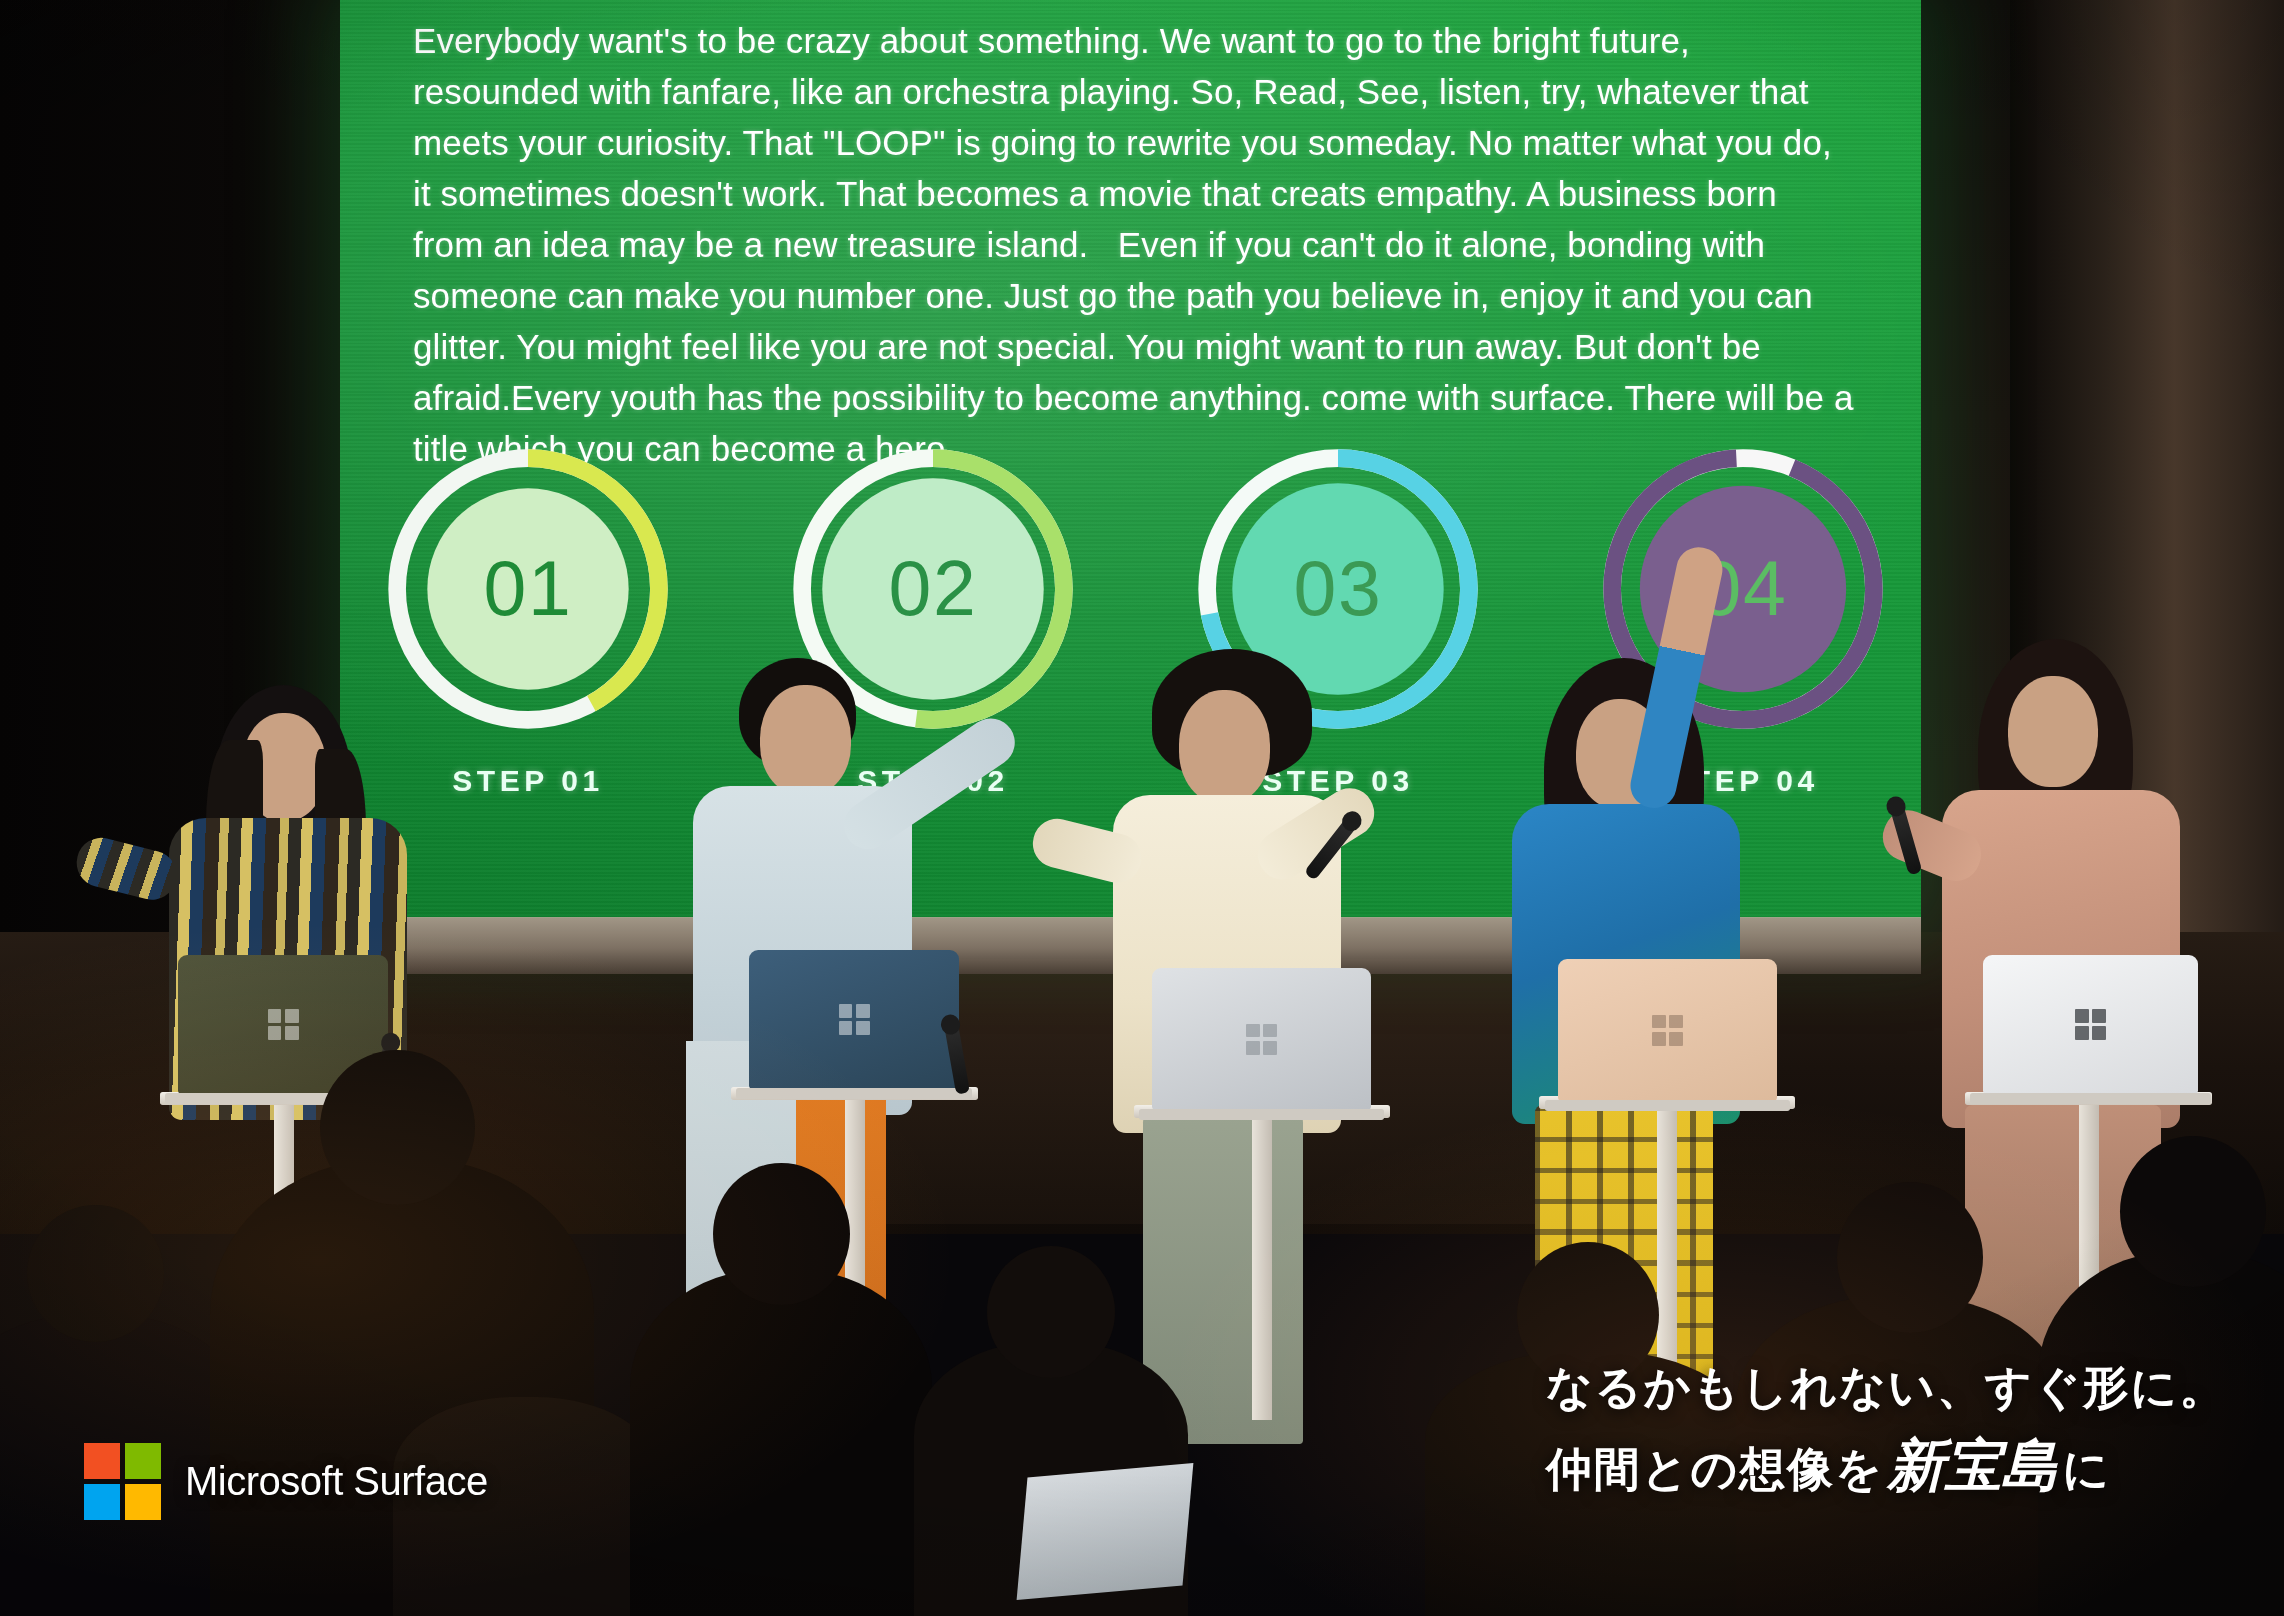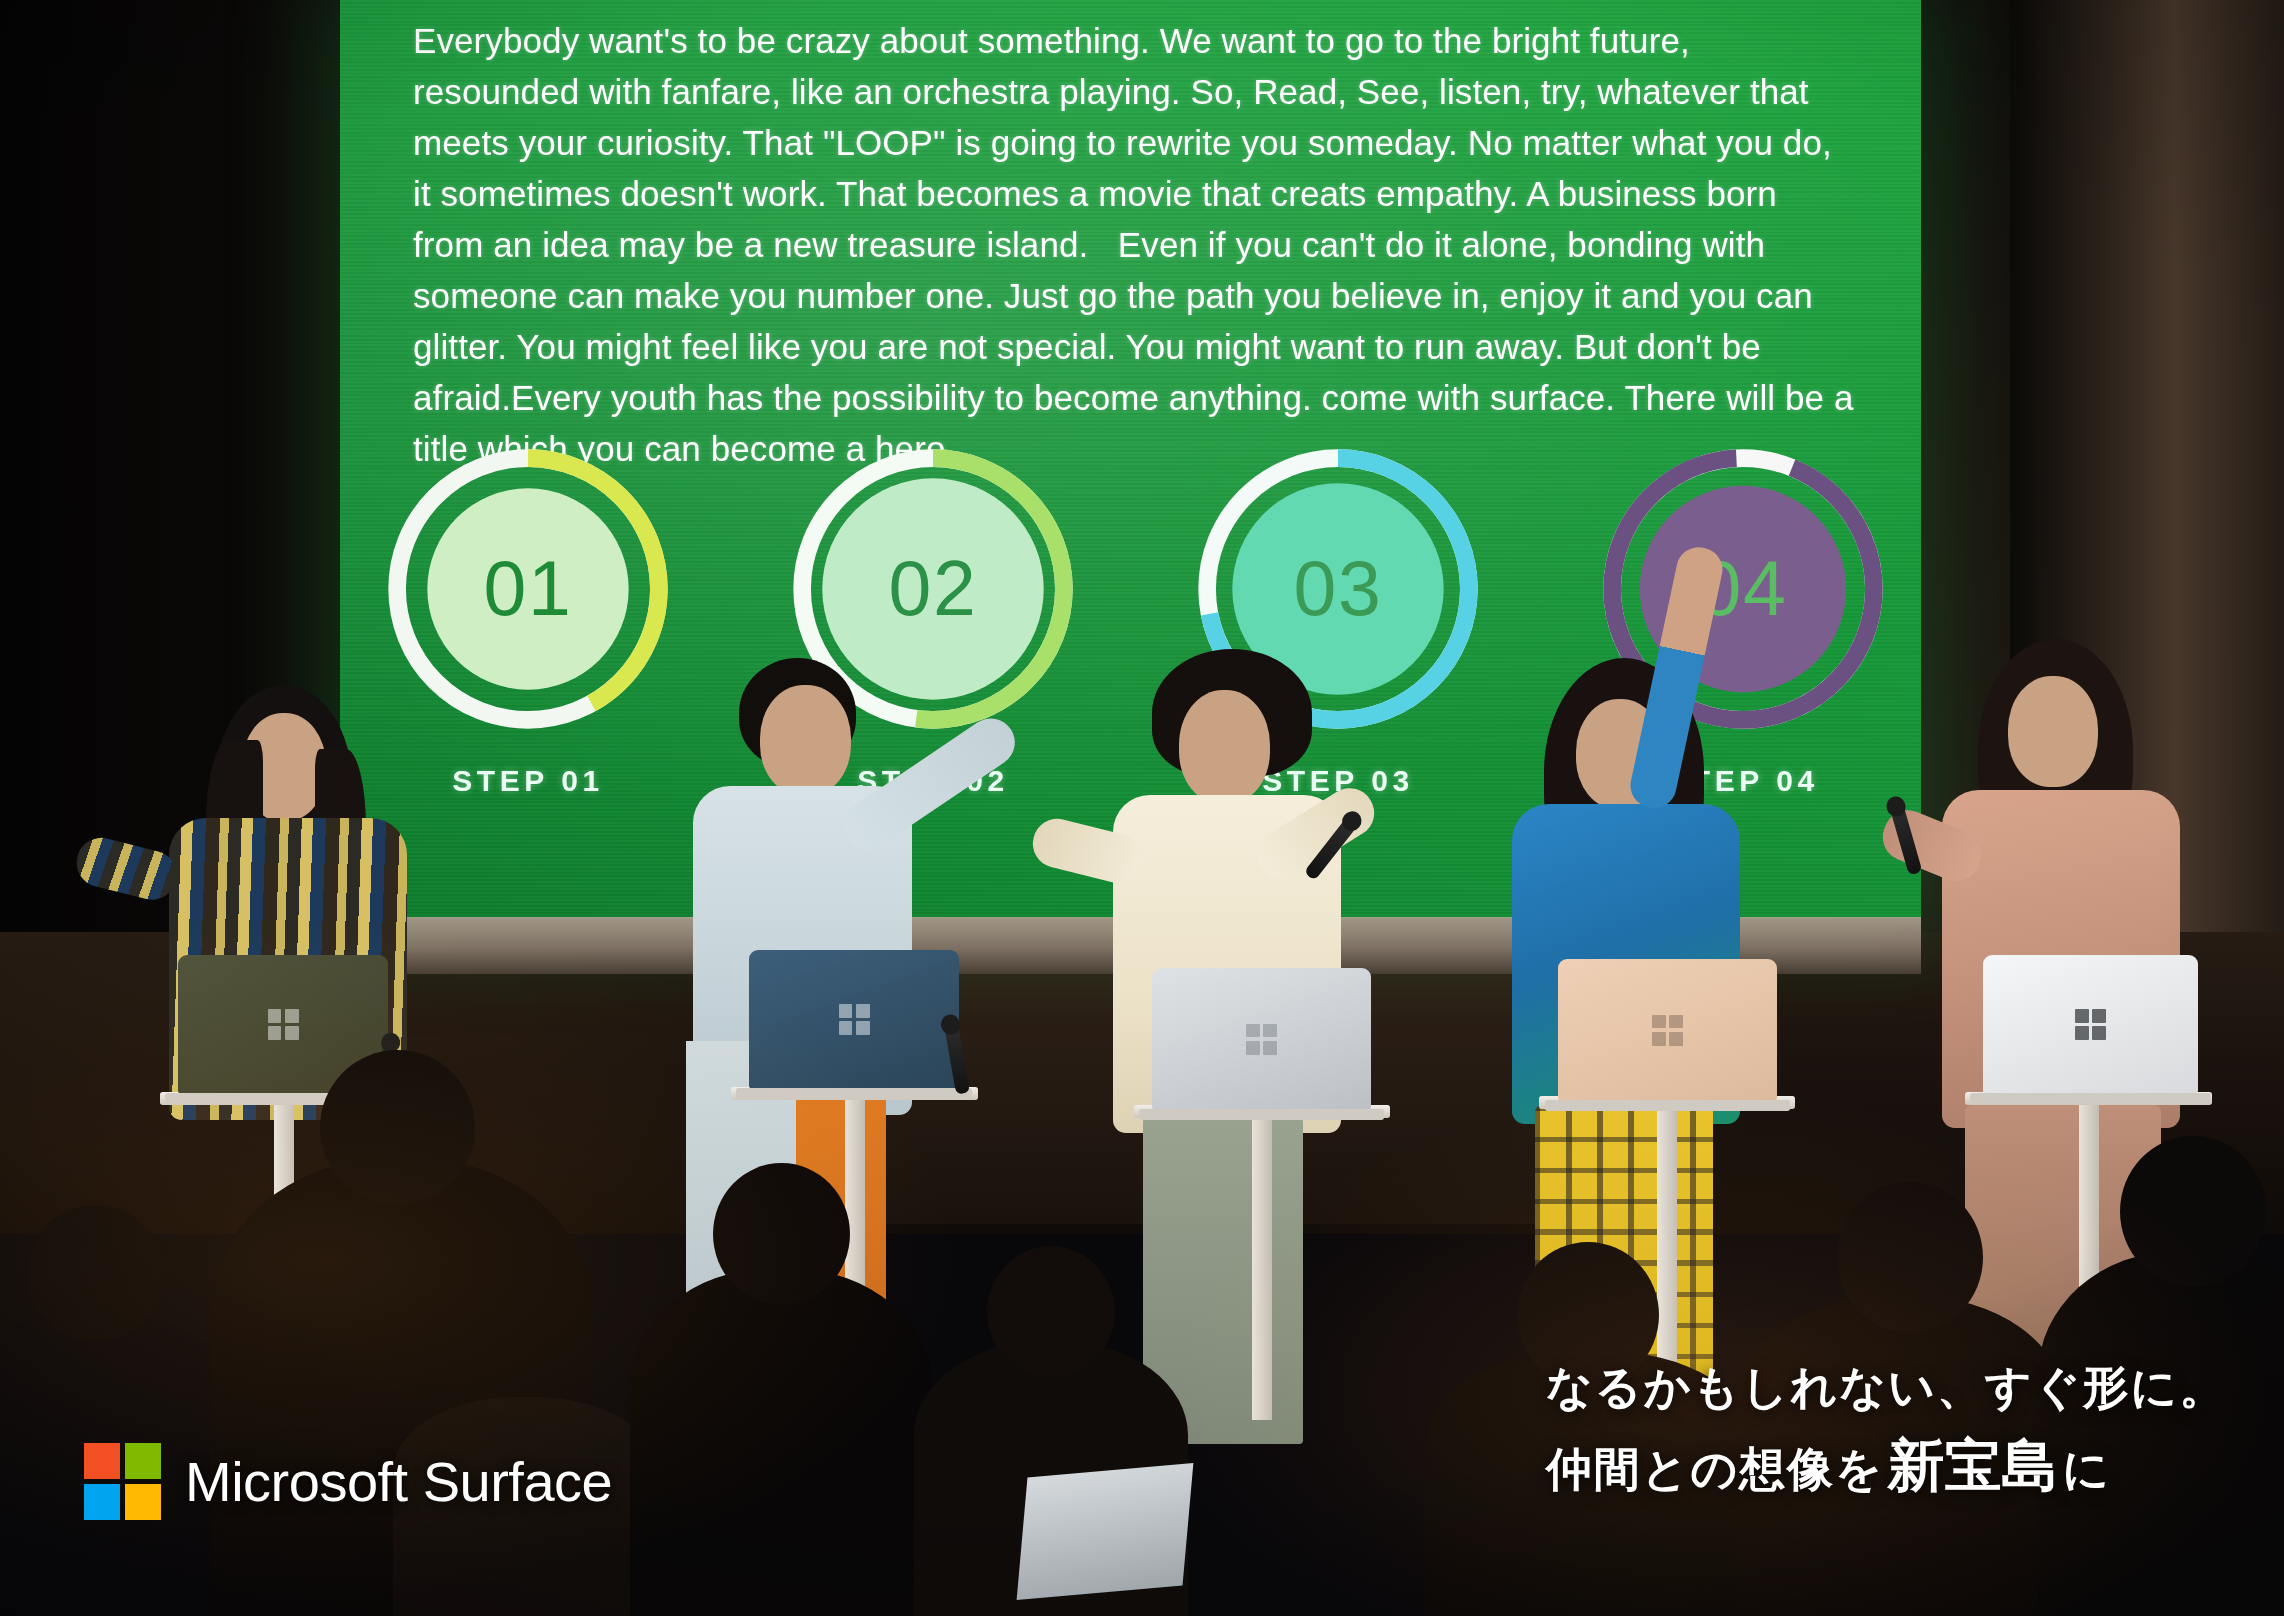--- a/index.html
+++ b/index.html
@@ -168,36 +168,36 @@
 
   
   .brand {
     position:absolute; left:84px; bottom:96px; z-index:20;
     display:flex; align-items:center; gap:24px;
   }
   .ms-logo { width:77px; height:77px; display:grid;
     grid-template-columns:1fr 1fr; grid-template-rows:1fr 1fr; gap:5.5px; }
   .ms-logo i { display:block; }
   .brand-text {
-    color:#fff; font-size:56px; font-weight:400; letter-spacing:-0.5px;
+    color:#fff; font-size:40px; font-weight:400; letter-spacing:-0.5px;
     font-family:"Liberation Sans", sans-serif;
     text-shadow:0 1.8px 12.8px rgba(0,0,0,.85);
   }
 
   
   .tagline {
     position:absolute; right:57px; bottom:108px; z-index:20;
     color:#fff; text-align:left;
     text-shadow:0 1.8px 14.6px rgba(0,0,0,.9);
   }
   .tl-line { font-size:46px; line-height:77px; letter-spacing:1.8px;
     font-family:"DejaVu Sans", sans-serif; font-weight:700; }
   .tl-em {
     font-family:"DejaVu Serif", serif;
-    font-weight:700;
+    font-style:italic; font-weight:700;
     font-size:57px; letter-spacing:0;
     padding:0 3.7px;
   }
 </style>
 </head>
 <body>
 
 <div id="poster">
 
   <div class="room-wall"></div>

